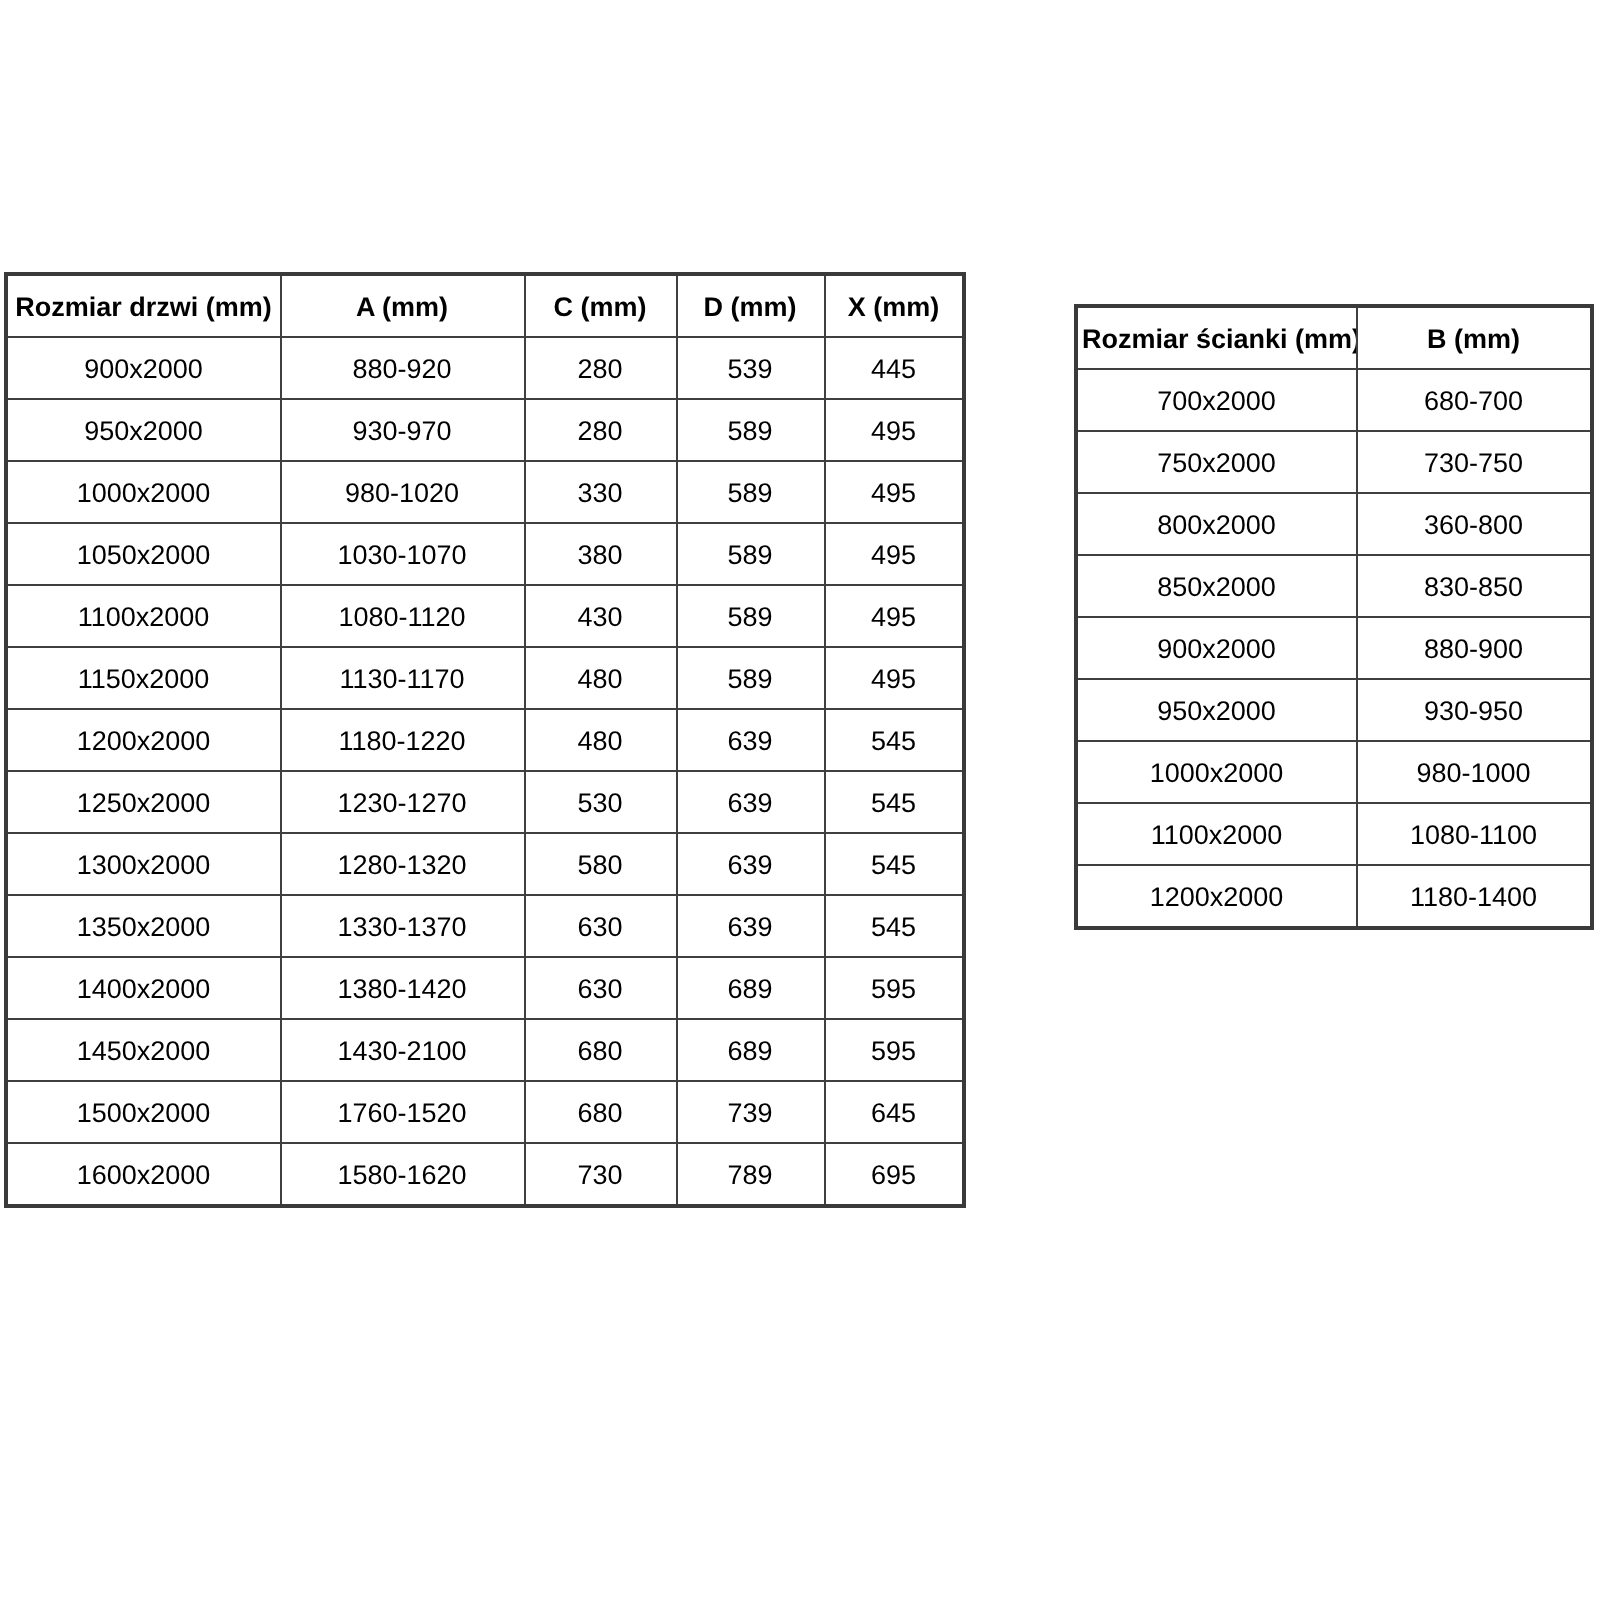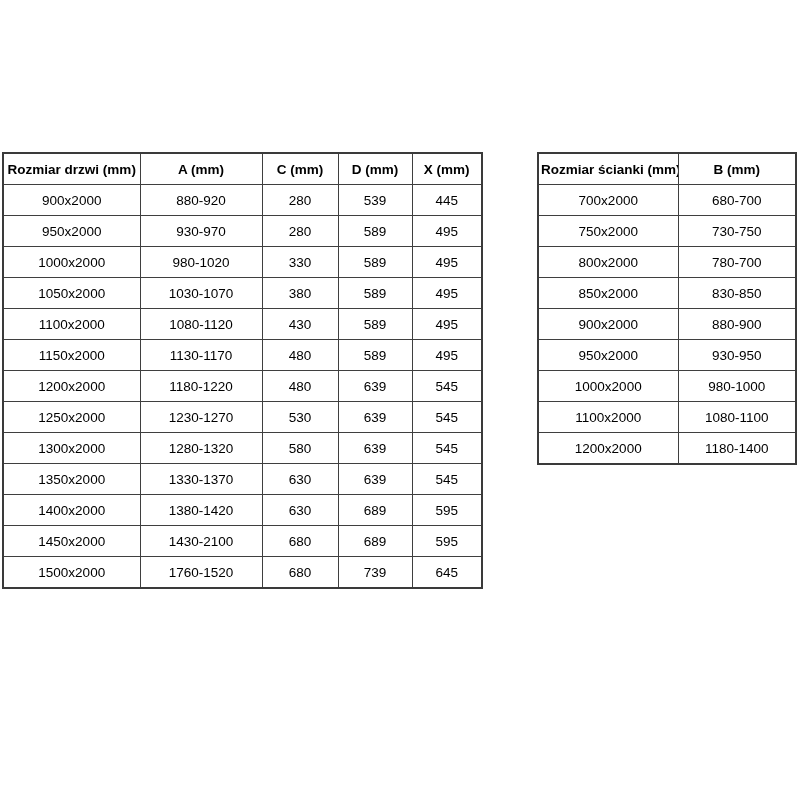--- a/index.html
+++ b/index.html
@@ -32,21 +32,21 @@
     overflow: hidden;
   }
   .spec-table th {
     font-weight: bold;
   }
   .spec-table {
     border: 2px solid #3a3a3a;
   }
   #door-table {
     left: 2px;
-    top: 152px;
+    top: 136px;
     width: 479px;
   }
   #wall-table {
     left: 537px;
     top: 152px;
     width: 258px;
   }
 </style>
 </head>
 <body>
@@ -153,20 +153,27 @@
         <td>689</td>
         <td>595</td>
       </tr>
       <tr>
         <td>1500x2000</td>
         <td>1760-1520</td>
         <td>680</td>
         <td>739</td>
         <td>645</td>
       </tr>
+      <tr>
+        <td>1600x2000</td>
+        <td>1580-1620</td>
+        <td>730</td>
+        <td>789</td>
+        <td>695</td>
+      </tr>
     </tbody>
 </table>
 
 <table id="wall-table" class="spec-table">
   <colgroup>
     <col style="width:140px">
     <col style="width:118px">
   </colgroup>
   <thead>
       <tr>
@@ -178,21 +185,21 @@
       <tr>
         <td>700x2000</td>
         <td>680-700</td>
       </tr>
       <tr>
         <td>750x2000</td>
         <td>730-750</td>
       </tr>
       <tr>
         <td>800x2000</td>
-        <td>780-700</td>
+        <td>360-800</td>
       </tr>
       <tr>
         <td>850x2000</td>
         <td>830-850</td>
       </tr>
       <tr>
         <td>900x2000</td>
         <td>880-900</td>
       </tr>
       <tr>

